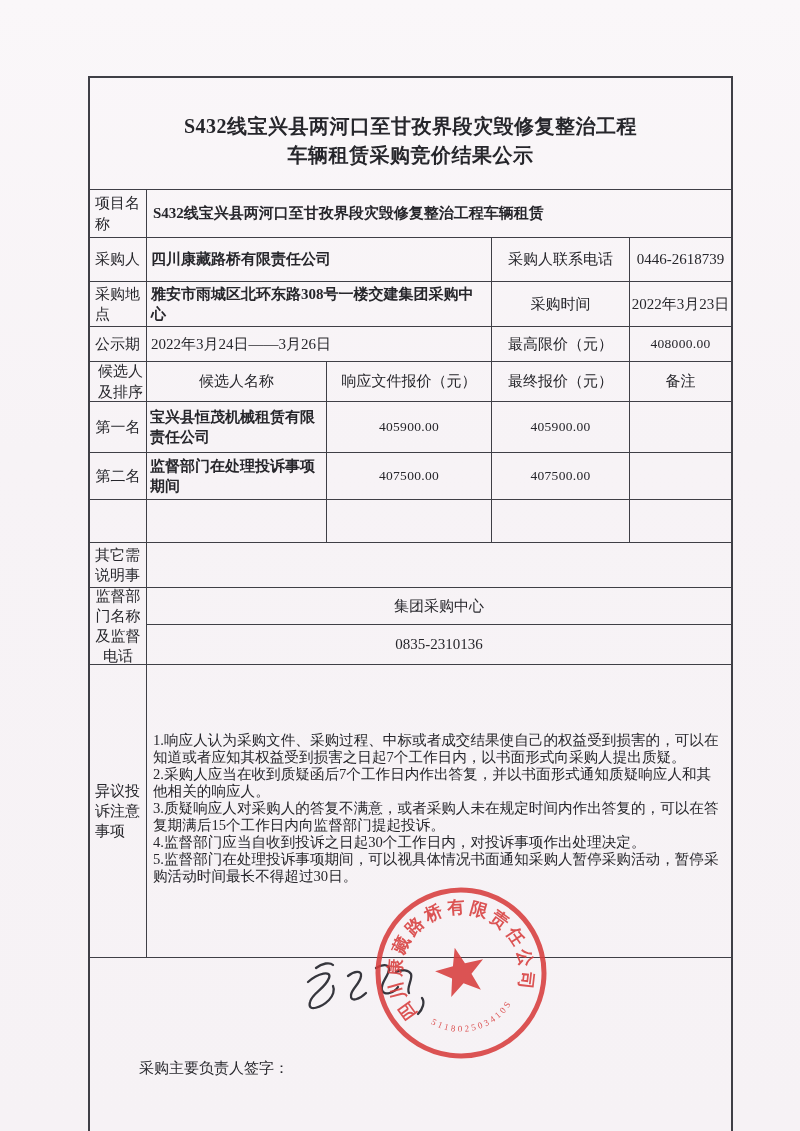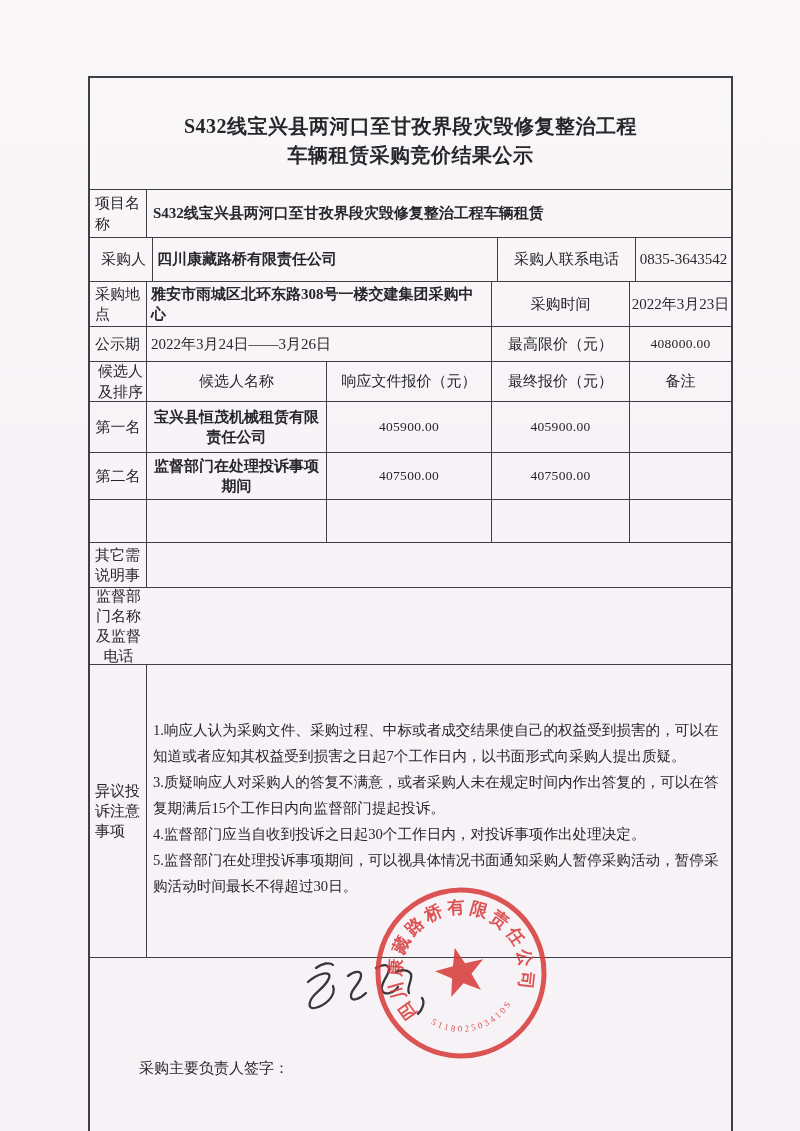--- a/index.html
+++ b/index.html
@@ -19,35 +19,35 @@
   }
   .row { display:flex; border-bottom:1.5px solid #3f3f46; flex:0 0 auto; min-height:0; }
   .row:last-child { border-bottom:none; flex:1 1 auto; }
   .c { border-right:1.5px solid #3f3f46; display:flex; align-items:center; min-width:0; overflow:hidden; }
   .c:last-child { border-right:none; }
   .w-label  { flex:0 0 57px; padding:2px 3px 2px 5px; }
   .w-main   { flex:0 0 345px; padding:2px 4px; }
   .w-label2 { flex:0 0 138px; justify-content:center; text-align:left;font-family:Liberation Serif, serif; }
   .w-val2   { flex:1 1 auto; justify-content:center; text-align:center; }
   .w-rank   { flex:0 0 57px; justify-content:center; text-align:center; }
-  .w-name   { flex:0 0 180px; justify-content:center; text-align:center; padding:2px 3px; }
+  .w-name   { flex:0 0 180px; justify-content:center; padding:2px 3px; }
   .w-price1 { flex:0 0 165px; justify-content:center; text-align:center; }
   .w-price2 { flex:0 0 138px; justify-content:center; text-align:center; }
   .w-note   { flex:1 1 auto; justify-content:center; text-align:center; }
   .w-span   { flex:1 1 auto; padding:2px 6px; }
   .title-block { justify-content:center; align-items:center; text-align:center; padding-top:14px; }
   .title-inner { font-size:20px; font-weight:bold; line-height:29px; letter-spacing:0.5px; }
   .bold { font-weight:bold; }
   .num { font-size:13.5px; letter-spacing:0.3px; }
   .sup-right { flex:1 1 auto; display:flex; flex-direction:column; min-width:0; }
   .sup-sub { border-bottom:1.5px solid #3f3f46; flex:0 0 37px; display:flex; align-items:center; justify-content:center; text-align:center; }
   .sup-sub:last-child { border-bottom:none; flex:1 1 auto; }
   .centered-label { justify-content:center; text-align:center; padding:2px 3px; }
   .objection-cell { flex:1 1 auto; display:flex; flex-direction:column; justify-content:center; padding:4px 6px 10px 6px; }
-  .objection-cell p { font-size:14.6px; line-height:26px; text-align:left; }
+  .objection-cell p { font-size:14.6px; line-height:17px; text-align:left; }
   .sig-row { position:relative; align-items:center;margin-left:44px; }
   .sig-label { padding-left:5px; flex:0 0 auto; }
   .sig-svg { position:absolute; left:158px; top:-12px; pointer-events:none; }
   .stamp {
     position:absolute; left:366px; top:878px; width:190px; height:190px;
     opacity:0.87; pointer-events:none;
   }
   .stamp-ink { mix-blend-mode:multiply; }
 </style>
 </head>
@@ -60,25 +60,25 @@
       <div>S432线宝兴县两河口至甘孜界段灾毁修复整治工程</div>
       <div>车辆租赁采购竞价结果公示</div>
     </div>
   </div>
 
   <div class="row" style="flex:0 0 48px;">
     <div class="c w-label">项目名称</div>
     <div class="c w-span bold">S432线宝兴县两河口至甘孜界段灾毁修复整治工程车辆租赁</div>
   </div>
 
-  <div class="row" style="flex:0 0 44px;padding-left:6px;">
+  <div class="row" style="flex:0 0 44px;">
     <div class="c w-label">采购人</div>
     <div class="c w-main bold">四川康藏路桥有限责任公司</div>
     <div class="c w-label2">采购人联系电话</div>
-    <div class="c w-val2">0835-3643542</div>
+    <div class="c w-val2">0446-2618739</div>
   </div>
 
   <div class="row" style="flex:0 0 45px;">
     <div class="c w-label">采购地点</div>
     <div class="c w-main bold">雅安市雨城区北环东路308号一楼交建集团采购中心</div>
     <div class="c w-label2">采购时间</div>
     <div class="c w-val2">2022年3月23日</div>
   </div>
 
   <div class="row" style="flex:0 0 35px;">
@@ -120,26 +120,31 @@
     <div class="c w-note"></div>
   </div>
 
   <div class="row" style="flex:0 0 45px;">
     <div class="c w-label">其它需说明事</div>
     <div class="c w-span"></div>
   </div>
 
   <div class="row" style="flex:0 0 77px;">
     <div class="c w-label centered-label">监督部门名称及监督电话</div>
+    <div class="sup-right">
+      <div class="sup-sub">集团采购中心</div>
+      <div class="sup-sub">0835-2310136</div>
+    </div>
   </div>
 
   <div class="row" style="flex:0 0 293px;">
     <div class="c w-label">异议投诉注意事项</div>
     <div class="objection-cell">
       <p>1.响应人认为采购文件、采购过程、中标或者成交结果使自己的权益受到损害的，可以在知道或者应知其权益受到损害之日起7个工作日内，以书面形式向采购人提出质疑。</p>
+      <p>2.采购人应当在收到质疑函后7个工作日内作出答复，并以书面形式通知质疑响应人和其他相关的响应人。</p>
       <p>3.质疑响应人对采购人的答复不满意，或者采购人未在规定时间内作出答复的，可以在答复期满后15个工作日内向监督部门提起投诉。</p>
       <p>4.监督部门应当自收到投诉之日起30个工作日内，对投诉事项作出处理决定。</p>
       <p>5.监督部门在处理投诉事项期间，可以视具体情况书面通知采购人暂停采购活动，暂停采购活动时间最长不得超过30日。</p>
     </div>
   </div>
 
   <div class="row sig-row">
     <div class="sig-label">采购主要负责人签字：</div>
     <svg class="sig-svg" width="150" height="80" viewBox="0 0 150 80">
       <g fill="none" stroke="#36363d" stroke-width="2.3" stroke-linecap="round" stroke-linejoin="round">

